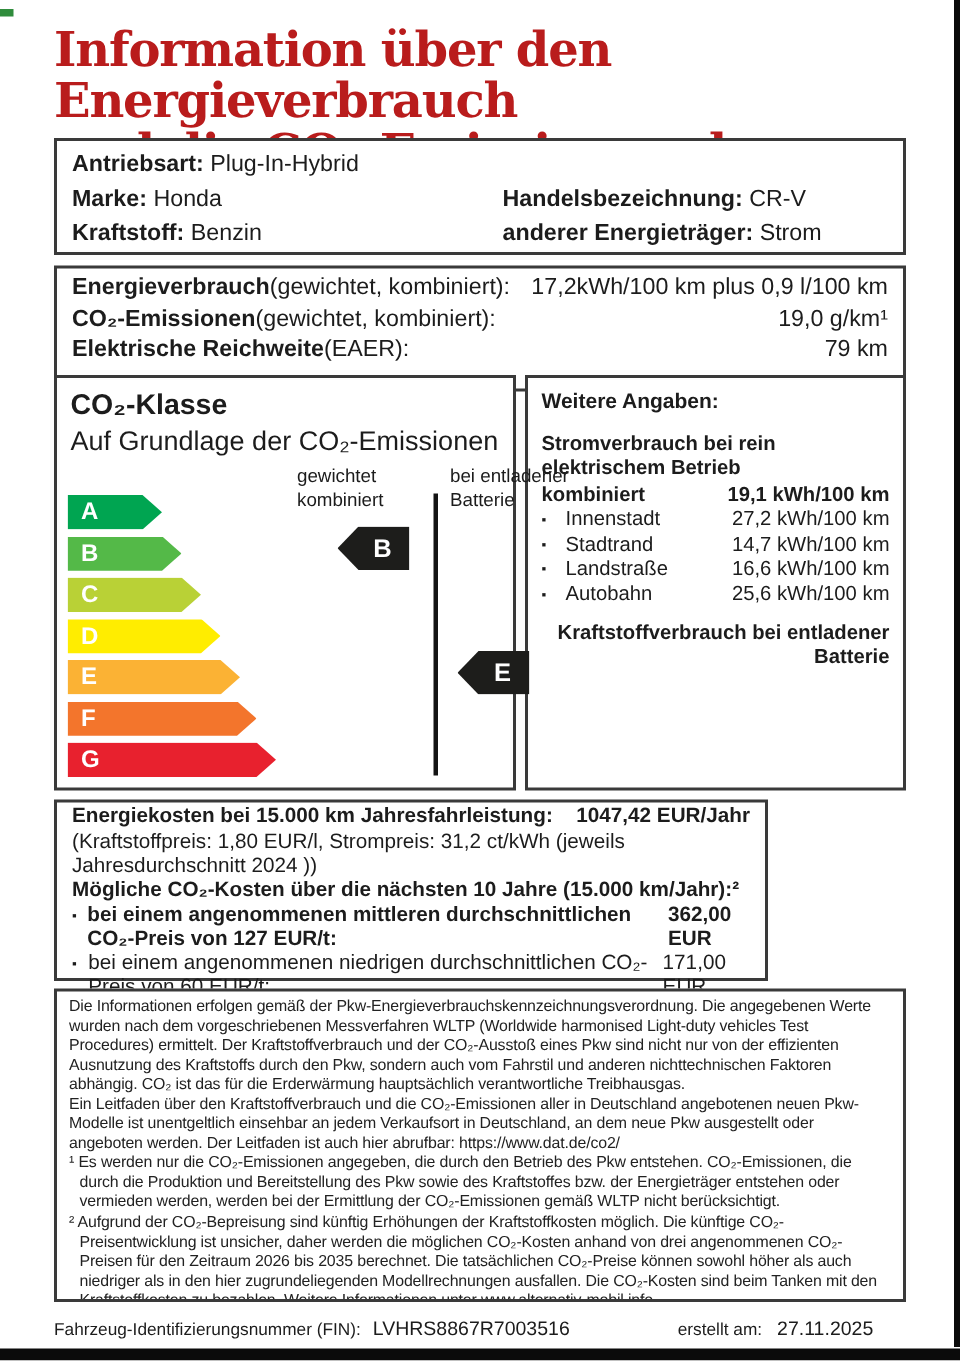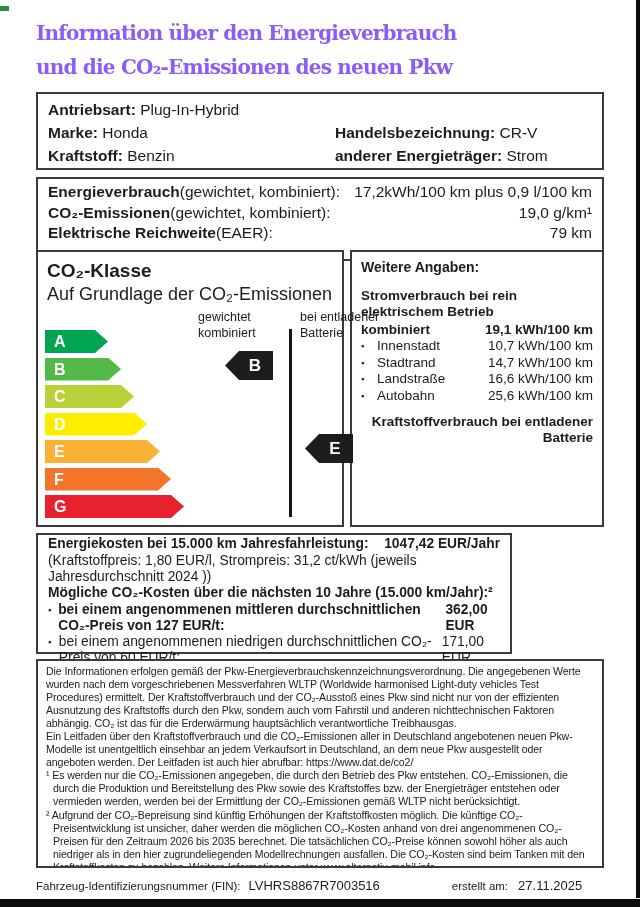--- a/index.html
+++ b/index.html
@@ -11,22 +11,22 @@
     color:#1c1c1c;
     overflow:hidden;
   }
   .abs { position:absolute; }
   .box { border:2px solid #3a3a3a; background:#fff; }
 
   
   #title {
     top:16px; left:36px; width:570px;
     font-family:"DejaVu Serif", serif;
-    font-weight:700; font-size:20px; line-height:34px;
-    letter-spacing:-0.8px; color:#8b5cf6;
+    font-weight:700; font-size:32px; line-height:34px;
+    letter-spacing:-0.8px; color:#b91c1c;
   }
 
   
   #box-vehicle { top:92px; left:36px; width:568px; height:78px; padding:4px 10px; font-size:15.5px; }
   #box-vehicle .vrow { line-height:23px; position:relative; }
   .lbl { font-weight:700; }
   .vright { position:absolute; left:287px; top:0; }
 
   
   #box-consumption { top:177px; left:36px; width:568px; height:84px; padding:3px 10px; font-size:15.5px; }
@@ -178,21 +178,21 @@
       <div class="sec-head">Stromverbrauch bei rein elektrischem Betrieb</div>
       <div class="combined">
         <span>kombiniert</span>
         <span class="spacer"></span>
         <span>19,1 kWh/100 km</span>
       </div>
       <div class="drow">
         <span class="sq">▪</span>
         <span class="dlabel">Innenstadt</span>
         <span class="spacer"></span>
-        <span>10,7 kWh/100 km</span>
+        <span>27,2 kWh/100 km</span>
       </div>
       <div class="drow">
         <span class="sq">▪</span>
         <span class="dlabel">Stadtrand</span>
         <span class="spacer"></span>
         <span>14,7 kWh/100 km</span>
       </div>
       <div class="drow">
         <span class="sq">▪</span>
         <span class="dlabel">Landstraße</span>

